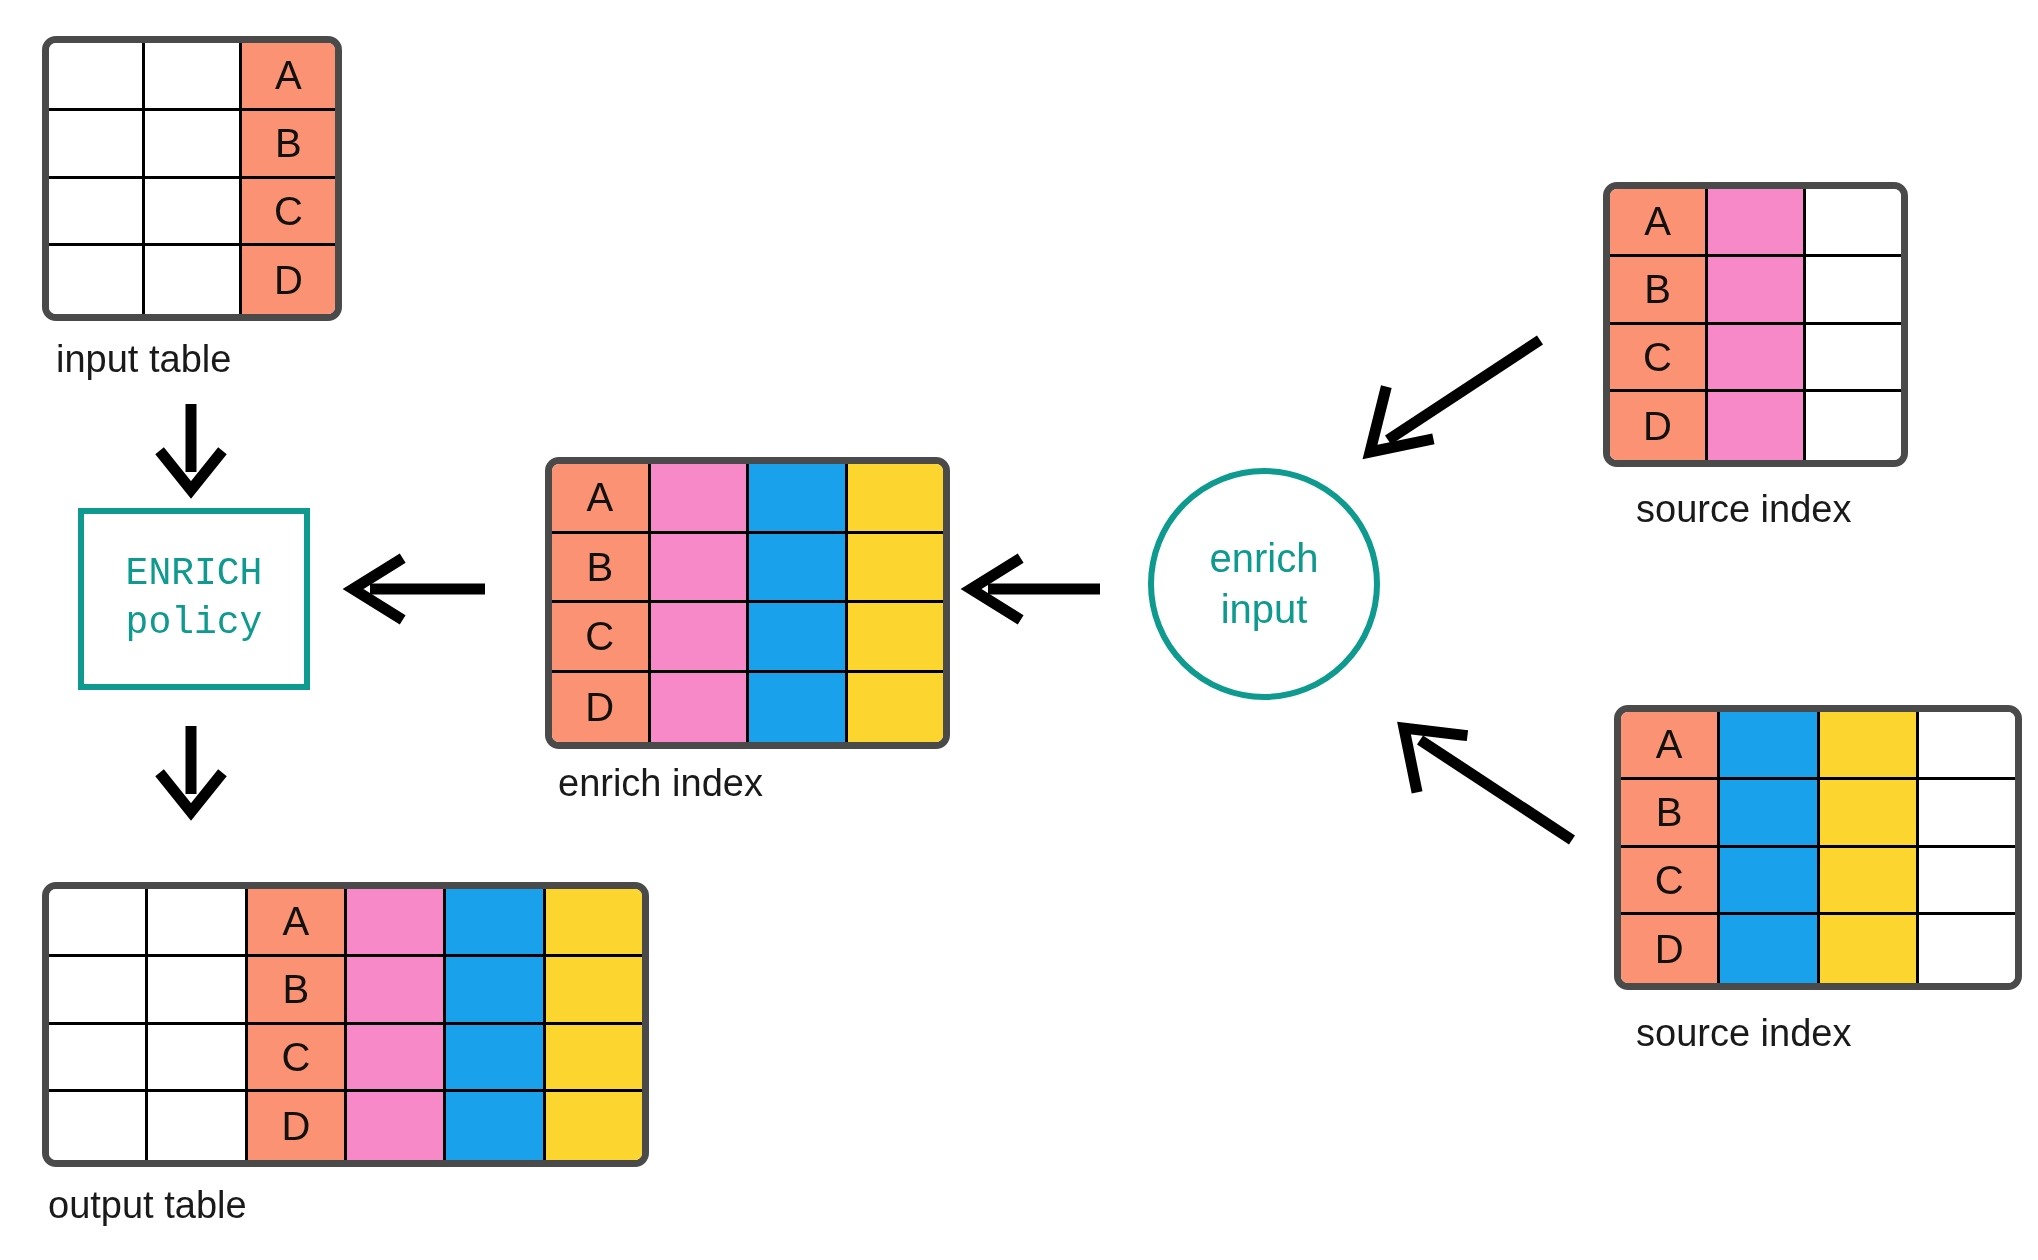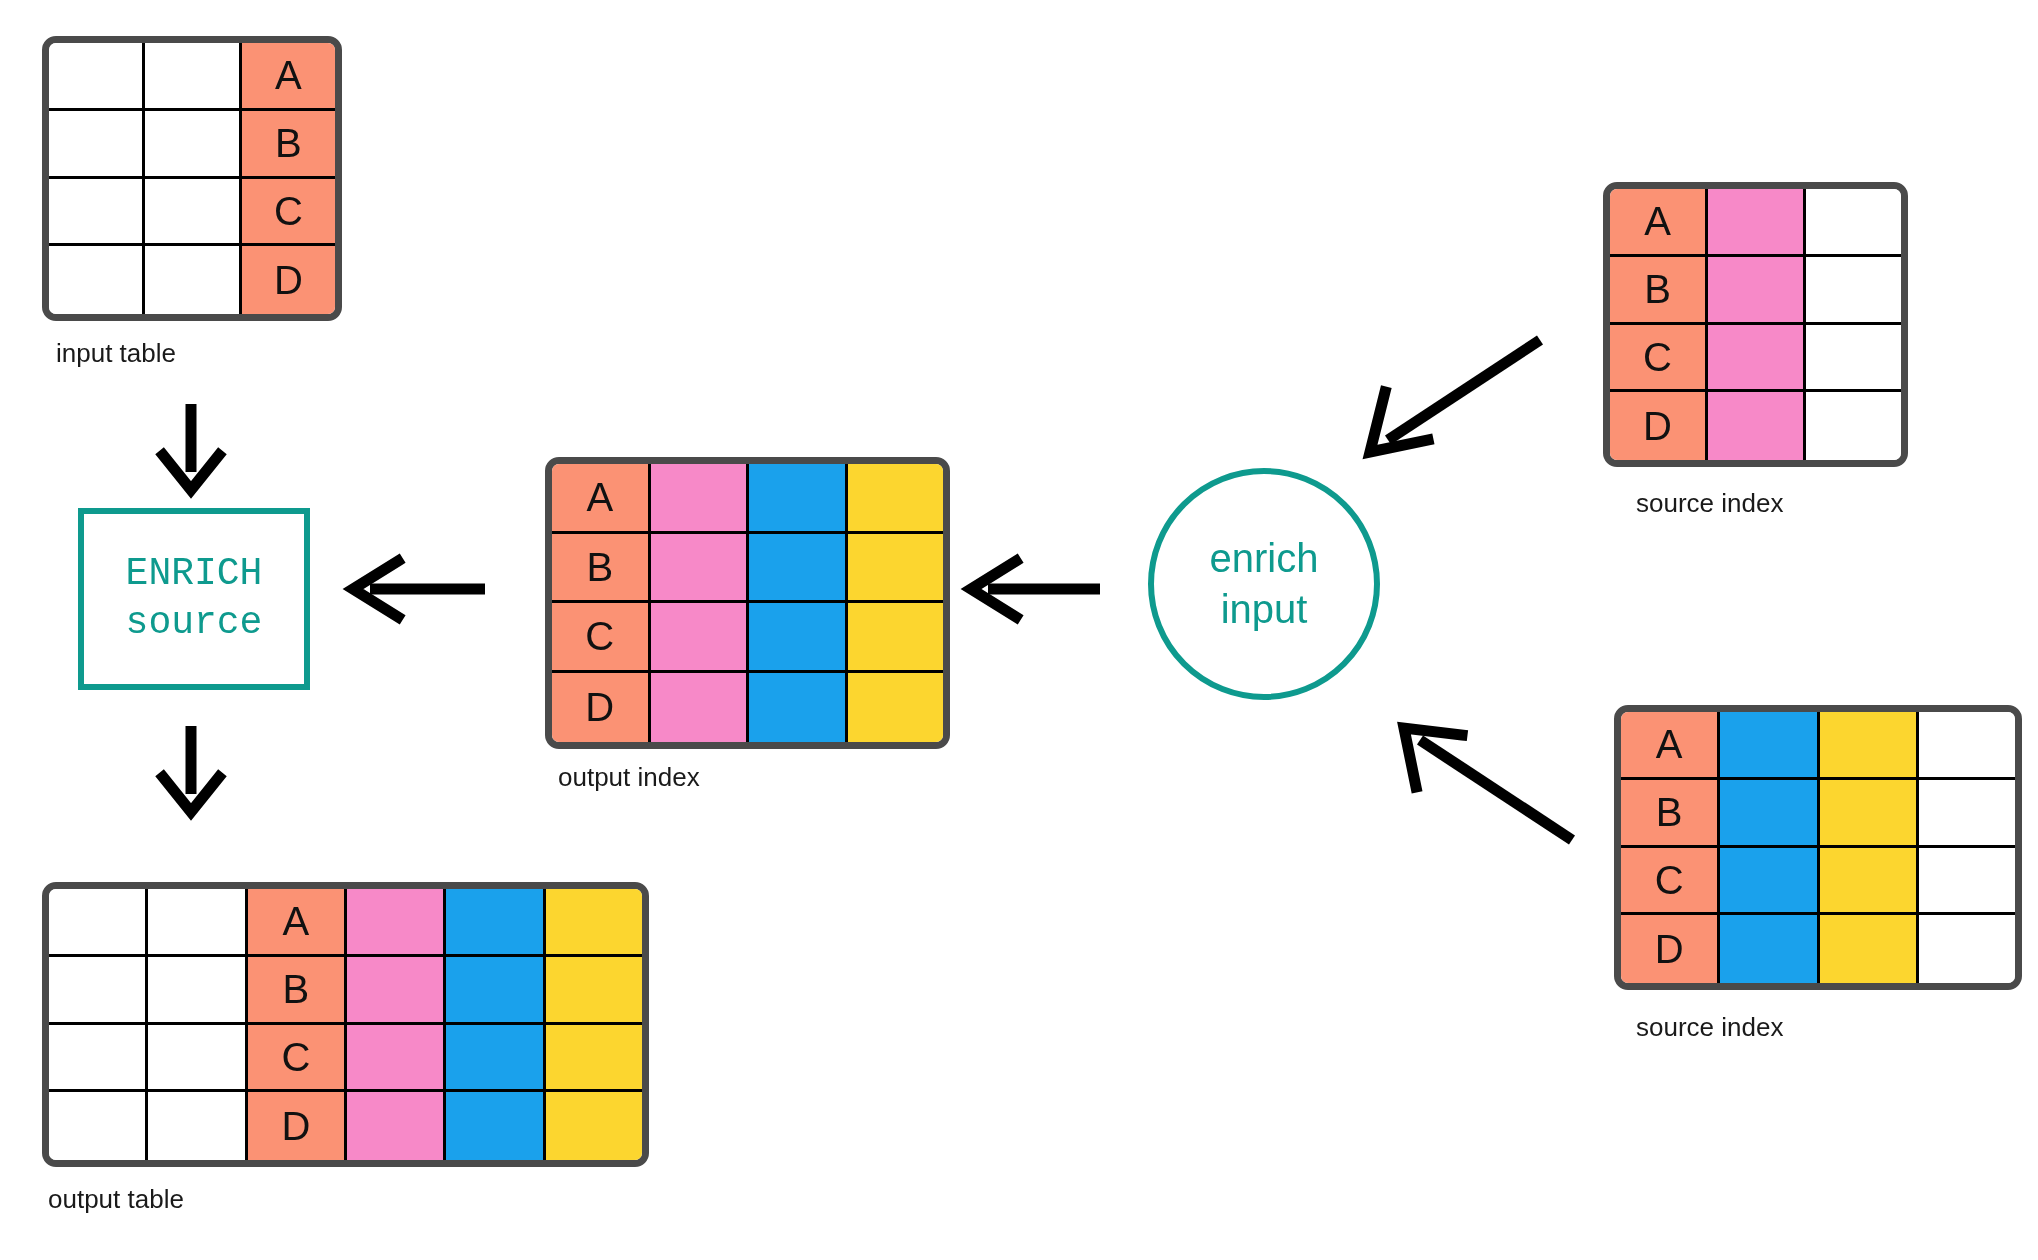--- a/index.html
+++ b/index.html
@@ -55,21 +55,21 @@
 
   .c-white  { background: #ffffff; }
   .c-salmon { background: #fb9274; }
   .c-pink   { background: #f789c8; }
   .c-blue   { background: #1aa1ec; }
   .c-yellow { background: #fcd62f; }
 
   
   .caption {
     position: absolute;
-    font-size: 26px;
+    font-size: 38px;
     color: #1a1a1a;
     white-space: nowrap;
     font-family: "Liberation Sans", sans-serif;
   }
 
   
   .cmd-box {
     position: absolute;
     box-sizing: border-box;
     border: 6px solid #0e9a8e;
@@ -140,21 +140,21 @@
       <div class="trow">
         <div class="tcell c-white"></div>
         <div class="tcell c-white"></div>
         <div class="tcell c-salmon">D</div>
       </div>
     </div>
   <div class="caption" style="left:56px; top:338px;">input table</div>
 
   <div class="cmd-box" style="left:78px; top:508px; width:232px; height:182px;">
     <div class="cmd-line">ENRICH</div>
-    <div class="cmd-line">source</div>
+    <div class="cmd-line">policy</div>
   </div>
 
   <div class="tbl" id="enrich-index-table" style="left:545px; top:457px; width:405px; height:292px;">
       <div class="trow">
         <div class="tcell c-salmon">A</div>
         <div class="tcell c-pink"></div>
         <div class="tcell c-blue"></div>
         <div class="tcell c-yellow"></div>
       </div>
       <div class="trow">
@@ -169,21 +169,21 @@
         <div class="tcell c-blue"></div>
         <div class="tcell c-yellow"></div>
       </div>
       <div class="trow">
         <div class="tcell c-salmon">D</div>
         <div class="tcell c-pink"></div>
         <div class="tcell c-blue"></div>
         <div class="tcell c-yellow"></div>
       </div>
     </div>
-  <div class="caption" style="left:558px; top:762px;">output index</div>
+  <div class="caption" style="left:558px; top:762px;">enrich index</div>
 
   <div class="policy-circle" style="left:1148px; top:468px; width:232px; height:232px;">
     <div class="policy-line">enrich</div>
     <div class="policy-line">input</div>
   </div>
 
   <div class="tbl" id="source-index-top-table" style="left:1603px; top:182px; width:305px; height:285px;">
       <div class="trow">
         <div class="tcell c-salmon">A</div>
         <div class="tcell c-pink"></div>

